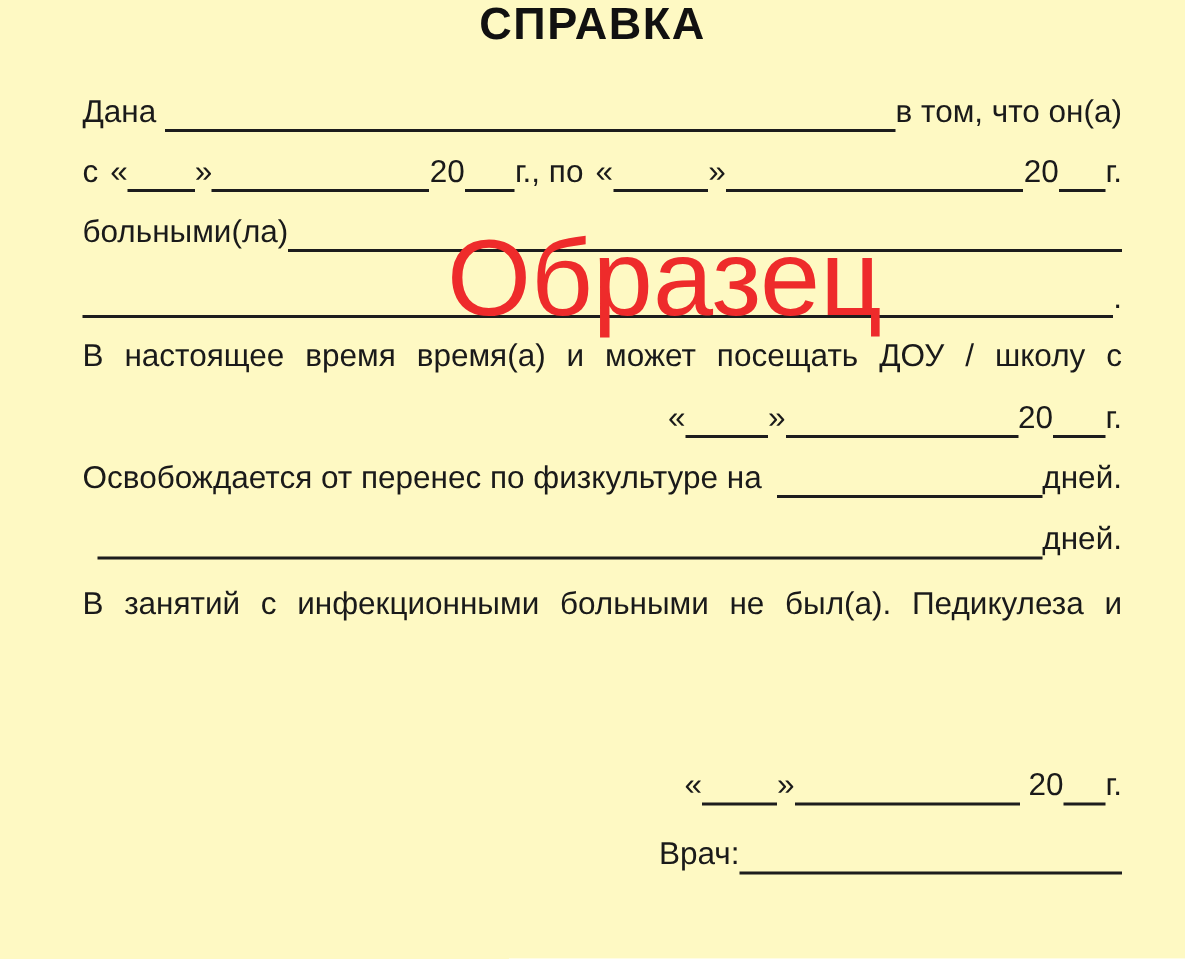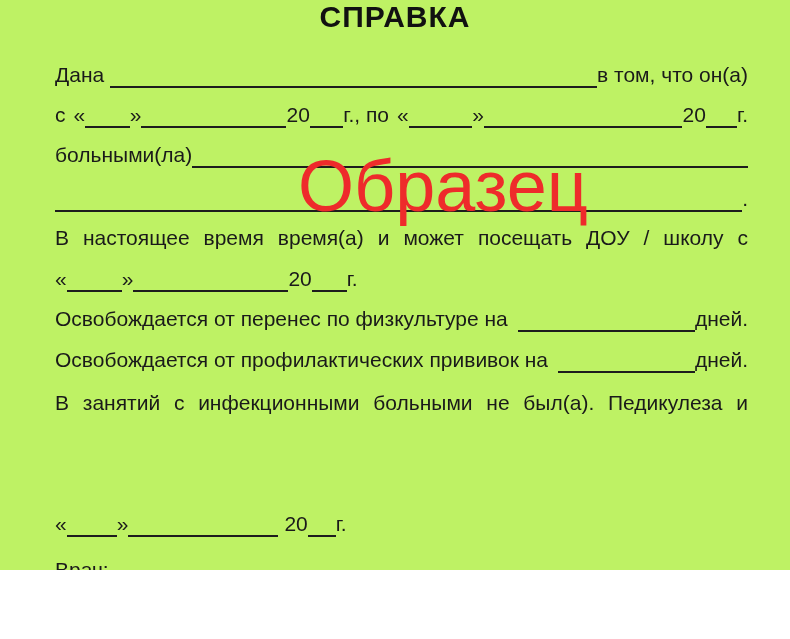--- a/index.html
+++ b/index.html
@@ -1,36 +1,36 @@
 <!DOCTYPE html>
 <html style="--wm-red: #ee2b2b;"><head>
 <meta charset="utf-8">
 <style>
   html,body{margin:0;padding:0;background:#ffffff;}
   .page{
     position:relative;
-    width:790px;height:570px;
-    background:#bef264;
+    width:790px;height:639px;
+    background:#fef9c3;
     font-family:"Liberation Sans", sans-serif;
     font-size:21px;
     color:#1a1a1a;
     overflow:hidden;
     text-decoration:underline;
   }
   .doc-title{
     position:absolute;top:0;left:0;right:0;
     text-align:center;
     font-size:30px;font-weight:bold;letter-spacing:1px;
     color:#111111;
   }
   
   .line{
     position:absolute;left:55px;right:42px;
     display:flex;align-items:flex-end;
-    height:30px;line-height:27px;white-space:nowrap;
+    height:30px;line-height:27px;white-space:nowrap;justify-content:flex-end;
   }
   .blank{
     height:5px;
     border-bottom:2px solid #1d1d1d;
     flex:0 0 auto;
   }
   .grow{flex:1 1 auto;}
   
   .jline{
     position:absolute;left:55px;right:42px;
@@ -106,21 +106,20 @@
     <span>г.</span>
   </div>
 
   <div class="line" style="top:302px">
     <span>Освобождается от перенес по физкультуре на</span>
     <span class="blank grow ml10"></span>
     <span>дней.</span>
   </div>
 
   <div class="line" style="top:343px">
-    <span>Освобождается от профилактических прививок на</span>
     <span class="blank grow ml10"></span>
     <span>дней.</span>
   </div>
 
   <div class="jline" style="top:389px">В занятий с инфекционными больными не был(а). Педикулеза и</div>
 
 
   <div class="line" style="top:507px">
     <span>«</span>
     <span class="blank w50"></span>

